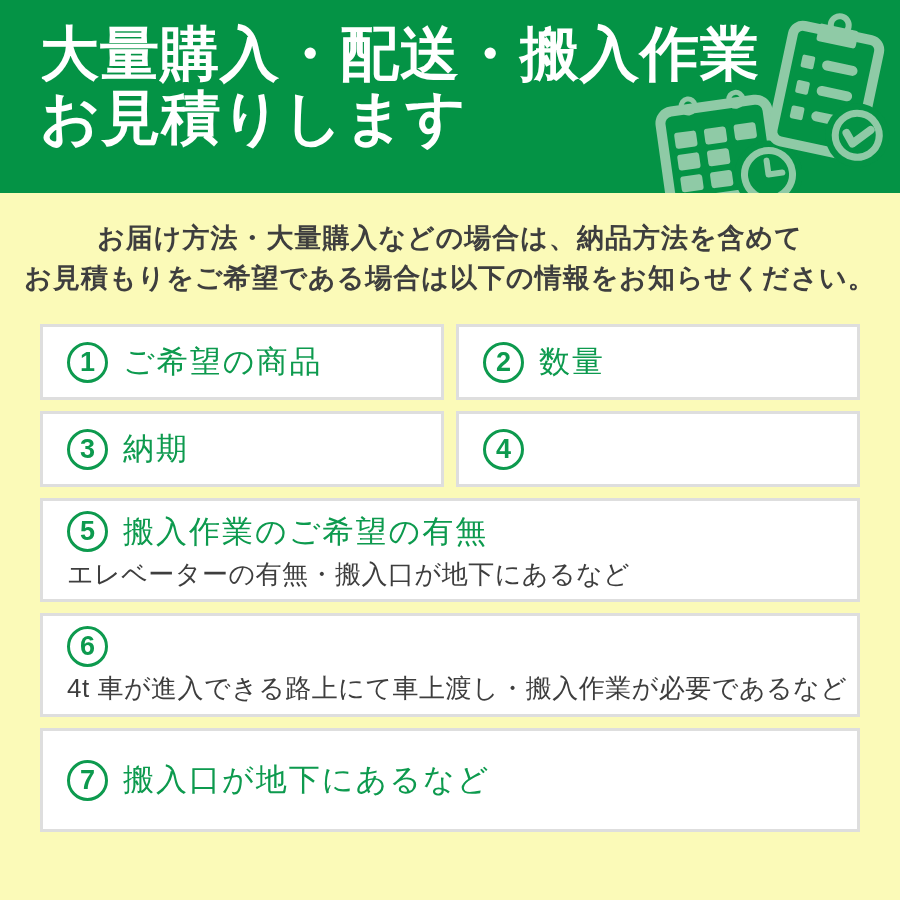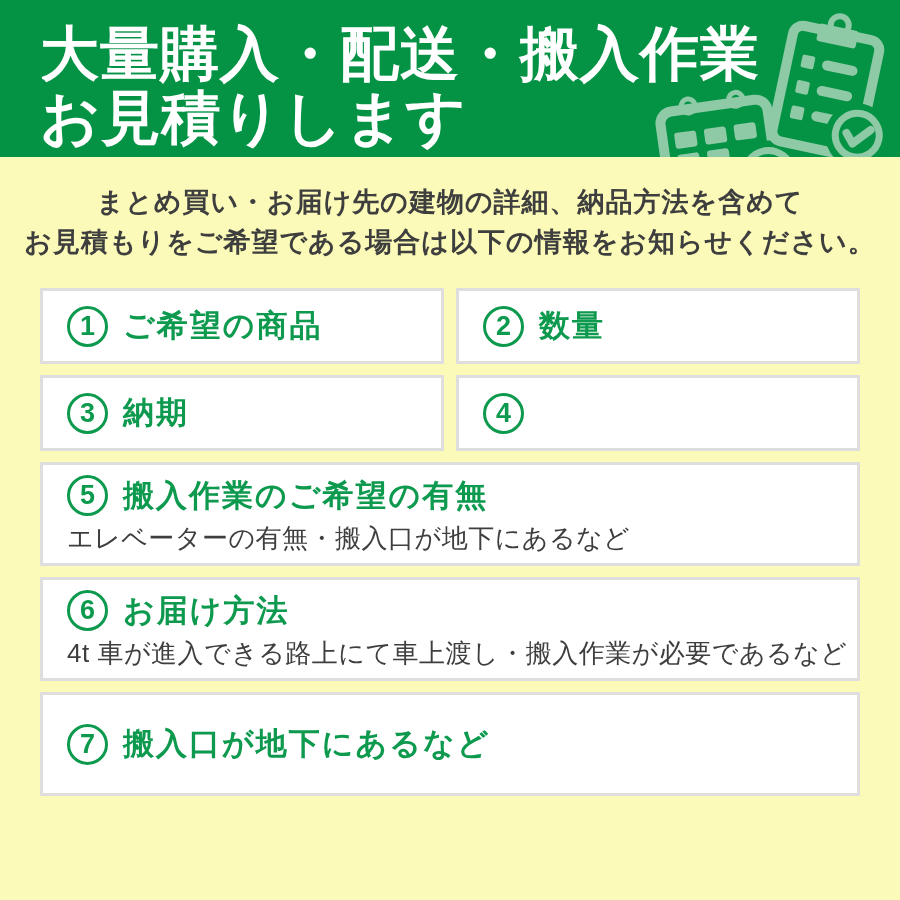--- a/index.html
+++ b/index.html
@@ -15,21 +15,21 @@
   *{margin:0;padding:0;box-sizing:border-box;}
   html,body{width:900px;height:900px;overflow:hidden;}
   body{
     font-family:"Liberation Sans","DejaVu Sans",sans-serif;
     background:var(--background-yellow);
   }
 
   
   .header{
     position:relative;
-    width:900px;height:157px;
+    width:900px;height:193px;
     background:var(--header-green);
     overflow:hidden;
   }
   .header-titles{
     position:absolute;left:40px;top:22px;
     color:var(--header-text);
     font-weight:900;
     font-size:59px;
     line-height:64px;
     letter-spacing:1px;
@@ -83,21 +83,21 @@
     border-radius:50%;
     color:var(--accent-green);
     font-size:27px;
     font-weight:800;
     display:flex;align-items:center;justify-content:center;
     line-height:1;
   }
   .box-title{
     color:var(--accent-green);
     font-size:31px;
-    font-weight:700;
+    font-weight:400;
     letter-spacing:2px;
     white-space:nowrap;
   }
   .box-desc{
     color:var(--text-dark);
     font-size:26px;
     font-weight:400;
     letter-spacing:0.5px;
     line-height:1.15;
     white-space:nowrap;
@@ -143,21 +143,21 @@
       <rect x="55" y="103" width="36" height="10" rx="5" fill="currentColor"></rect>
       <circle cx="104" cy="118" r="32" fill="var(--header-green)"></circle>
       <circle cx="104" cy="118" r="22" fill="none" stroke="currentColor" stroke-width="7"></circle>
       <path d="M93 118 l8 9 l15 -17" fill="none" stroke="currentColor" stroke-width="8" stroke-linecap="round" stroke-linejoin="round"></path>
     </g>
   </svg>
 </div>
 
 <div class="content">
   <div class="intro">
-    <div>まとめ買い・お届け先の建物の詳細、納品方法を含めて</div>
+    <div>お届け方法・大量購入などの場合は、納品方法を含めて</div>
     <div>お見積もりをご希望である場合は以下の情報をお知らせください。</div>
   </div>
 
   <div class="grid">
 
     <div class="row-two">
       <div class="box">
         <div class="title-row">
           <span class="num-circle">1</span>
           <span class="box-title">ご希望の商品</span>
@@ -189,21 +189,20 @@
       <div class="title-row">
         <span class="num-circle">5</span>
         <span class="box-title">搬入作業のご希望の有無</span>
       </div>
       <div class="box-desc">エレベーターの有無・搬入口が地下にあるなど</div>
     </div>
 
     <div class="box detail">
       <div class="title-row">
         <span class="num-circle">6</span>
-        <span class="box-title">お届け方法</span>
       </div>
       <div class="box-desc">4t 車が進入できる路上にて車上渡し・搬入作業が必要であるなど</div>
     </div>
 
     <div class="box detail">
       <div class="title-row">
         <span class="num-circle">7</span>
         <span class="box-title">搬入口が地下にあるなど</span>
       </div>
     </div>

